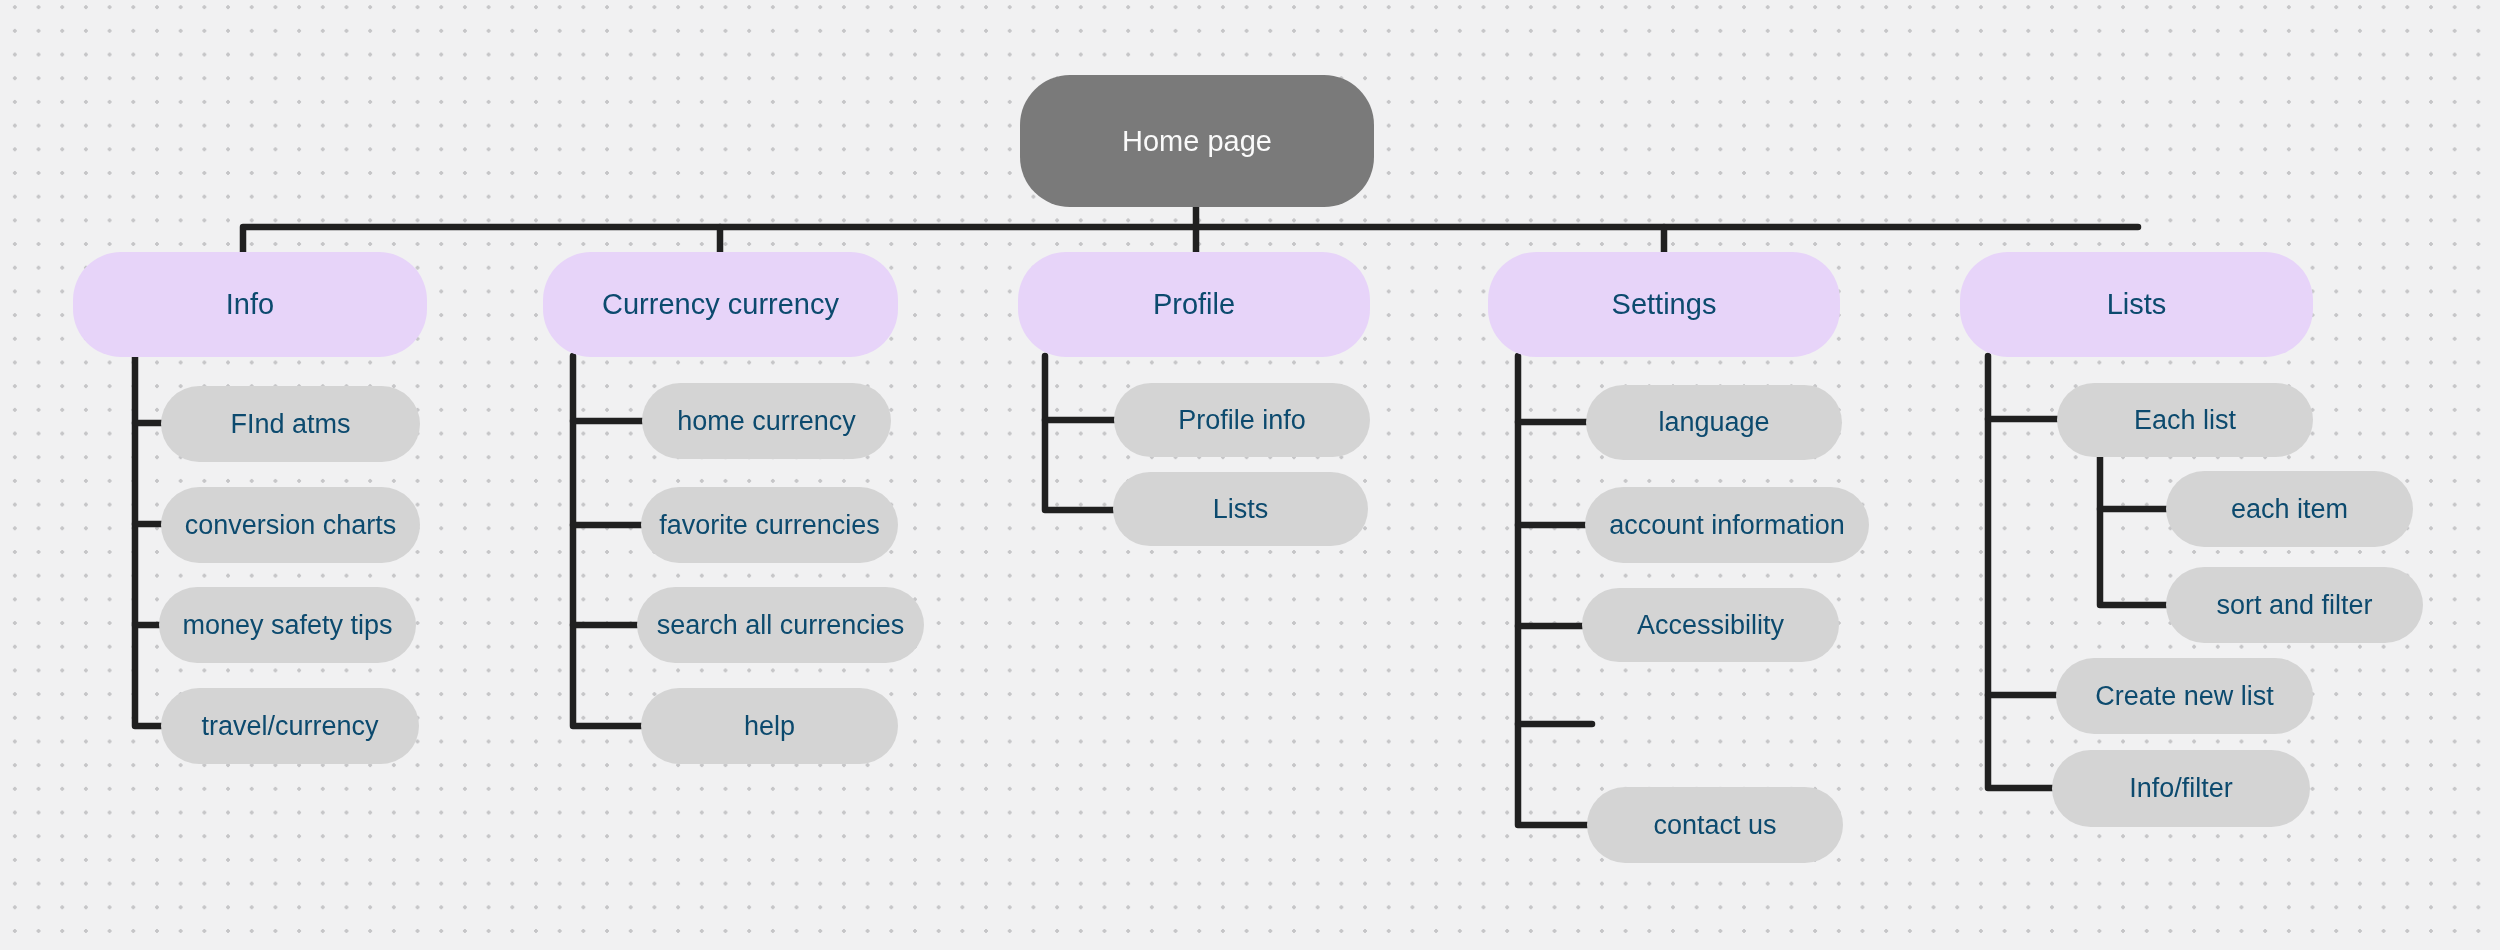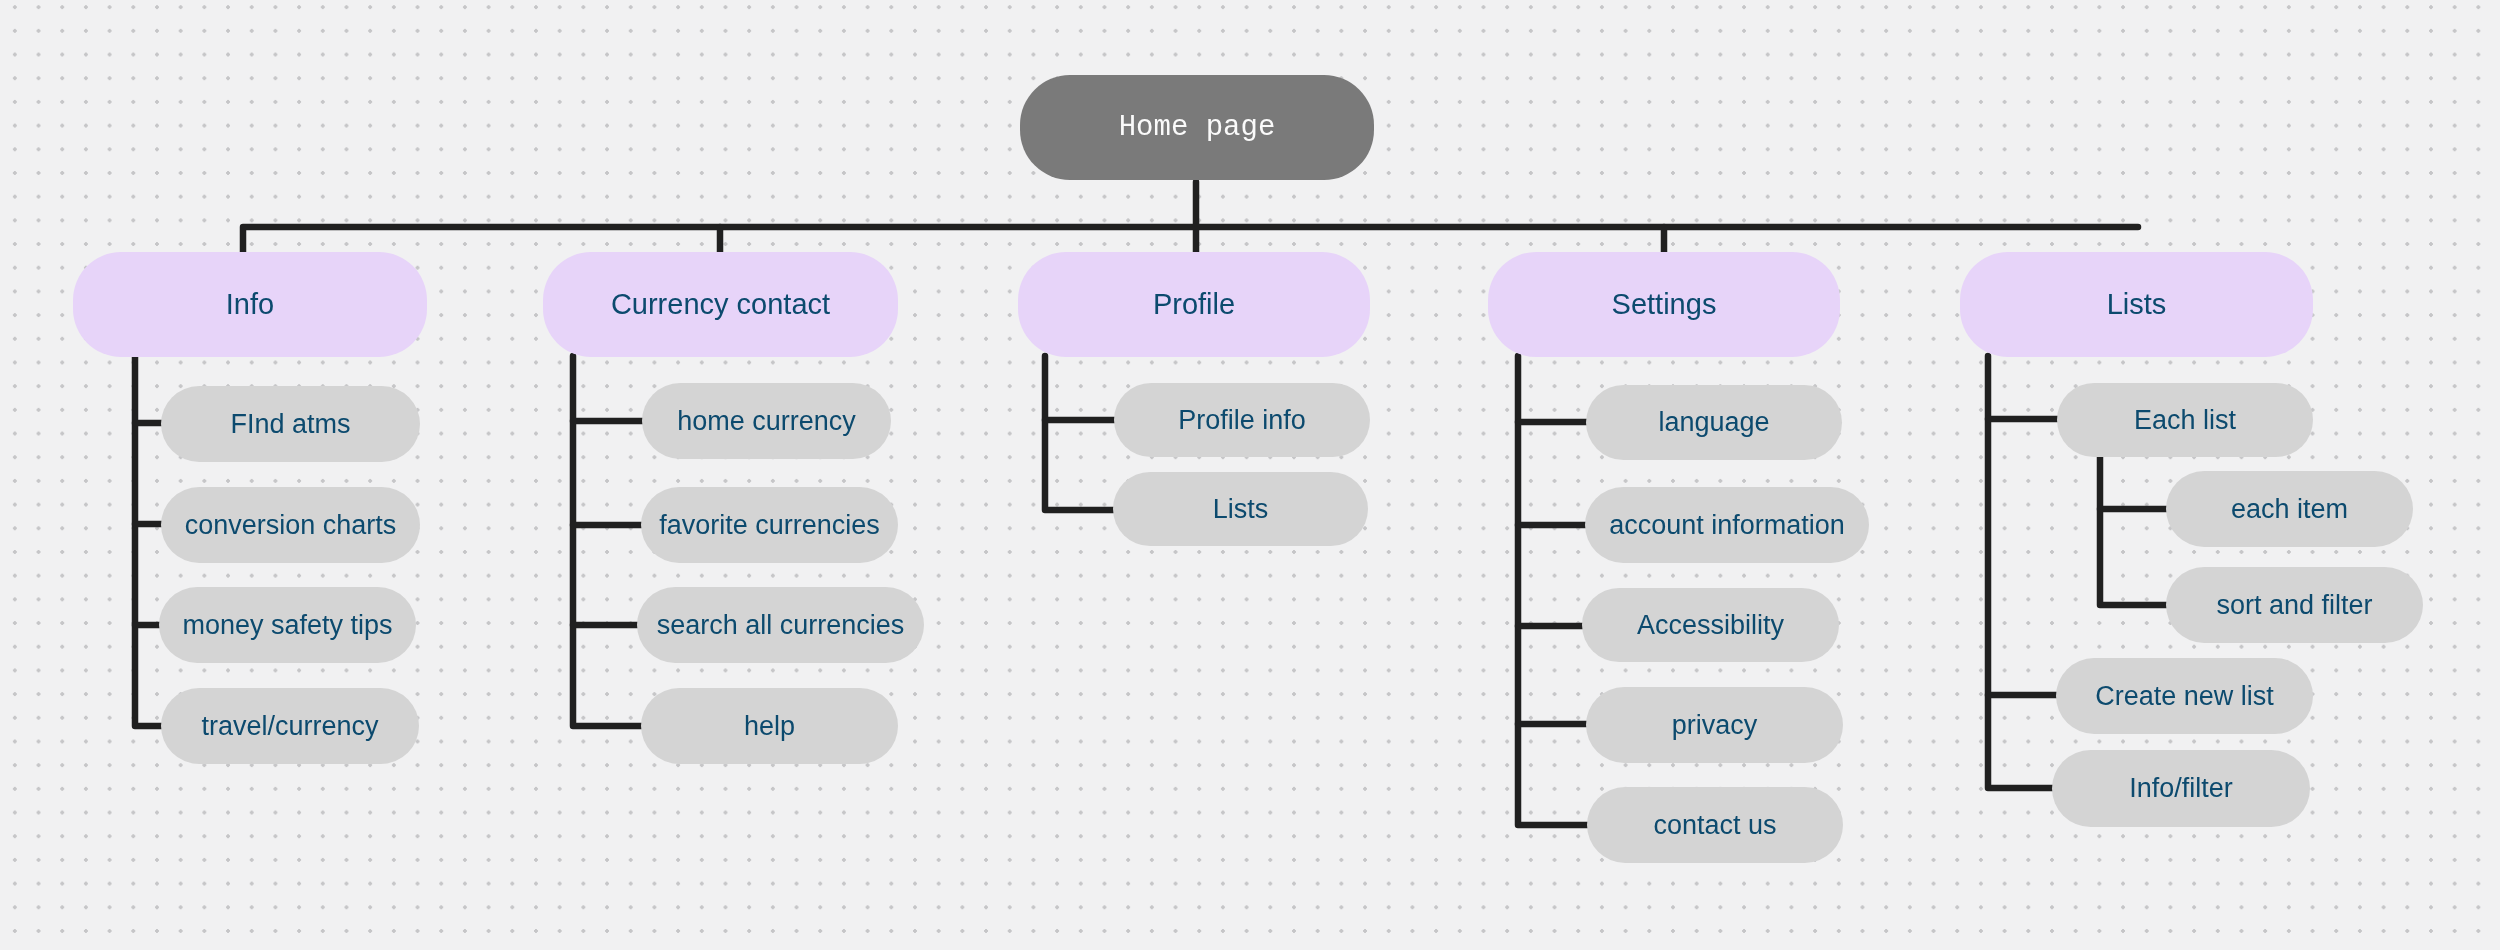--- a/index.html
+++ b/index.html
@@ -88,45 +88,44 @@
     <path d="M1518 626 H1588"></path>
     <path d="M1518 724 H1592"></path>
 
     <path d="M1988 356 V788 H2058"></path>
     <path d="M1988 419 H2062"></path>
     <path d="M1988 695 H2062"></path>
     <path d="M2100 454 V605 H2172"></path>
     <path d="M2100 509 H2172"></path>
   </svg>
 
-  <div class="node root" style="left:1020px; top:75px; width:354px; height:105px;font-family:Liberation Mono, monospace;">Home page</div>
+  <div class="node root" style="left:1020px; top:75px; width:354px; height:132px;">Home page</div>
 
   <div class="node branch" style="left:73px; top:252px; width:354px; height:105px;">Info</div>
-  <div class="node branch" style="left:543px; top:252px; width:355px; height:105px;">Currency contact</div>
+  <div class="node branch" style="left:543px; top:252px; width:355px; height:105px;">Currency currency</div>
   <div class="node branch" style="left:1018px; top:252px; width:352px; height:105px;">Profile</div>
   <div class="node branch" style="left:1488px; top:252px; width:352px; height:105px;">Settings</div>
   <div class="node branch" style="left:1960px; top:252px; width:353px; height:105px;">Lists</div>
 
   <div class="node leaf" style="left:161px; top:386px; width:259px; height:76px;">FInd atms</div>
   <div class="node leaf" style="left:161px; top:487px; width:259px; height:76px;">conversion charts</div>
   <div class="node leaf" style="left:159px; top:587px; width:257px; height:76px;">money safety tips</div>
   <div class="node leaf" style="left:161px; top:688px; width:258px; height:76px;">travel/currency</div>
 
   <div class="node leaf" style="left:642px; top:383px; width:249px; height:76px;">home currency</div>
   <div class="node leaf" style="left:641px; top:487px; width:257px; height:76px;">favorite currencies</div>
   <div class="node leaf" style="left:637px; top:587px; width:287px; height:76px;text-align:right;">search all currencies</div>
   <div class="node leaf" style="left:641px; top:688px; width:257px; height:76px;">help</div>
 
   <div class="node leaf" style="left:1114px; top:383px; width:256px; height:74px;">Profile info</div>
   <div class="node leaf" style="left:1113px; top:472px; width:255px; height:74px;">Lists</div>
 
   <div class="node leaf" style="left:1586px; top:385px; width:256px; height:75px;">language</div>
   <div class="node leaf" style="left:1585px; top:487px; width:284px; height:76px;">account information</div>
   <div class="node leaf" style="left:1582px; top:588px; width:257px; height:74px;">Accessibility</div>
-  <div class="node leaf" style="left:1586px; top:687px; width:257px; height:76px;">privacy</div>
   <div class="node leaf" style="left:1587px; top:787px; width:256px; height:76px;">contact us</div>
 
   <div class="node leaf" style="left:2057px; top:383px; width:256px; height:74px;">Each list</div>
   <div class="node leaf" style="left:2166px; top:471px; width:247px; height:76px;">each item</div>
   <div class="node leaf" style="left:2166px; top:567px; width:257px; height:76px;">sort and filter</div>
   <div class="node leaf" style="left:2056px; top:658px; width:257px; height:76px;">Create new list</div>
   <div class="node leaf" style="left:2052px; top:750px; width:258px; height:77px;">Info/filter</div>
 
 </div>
 

